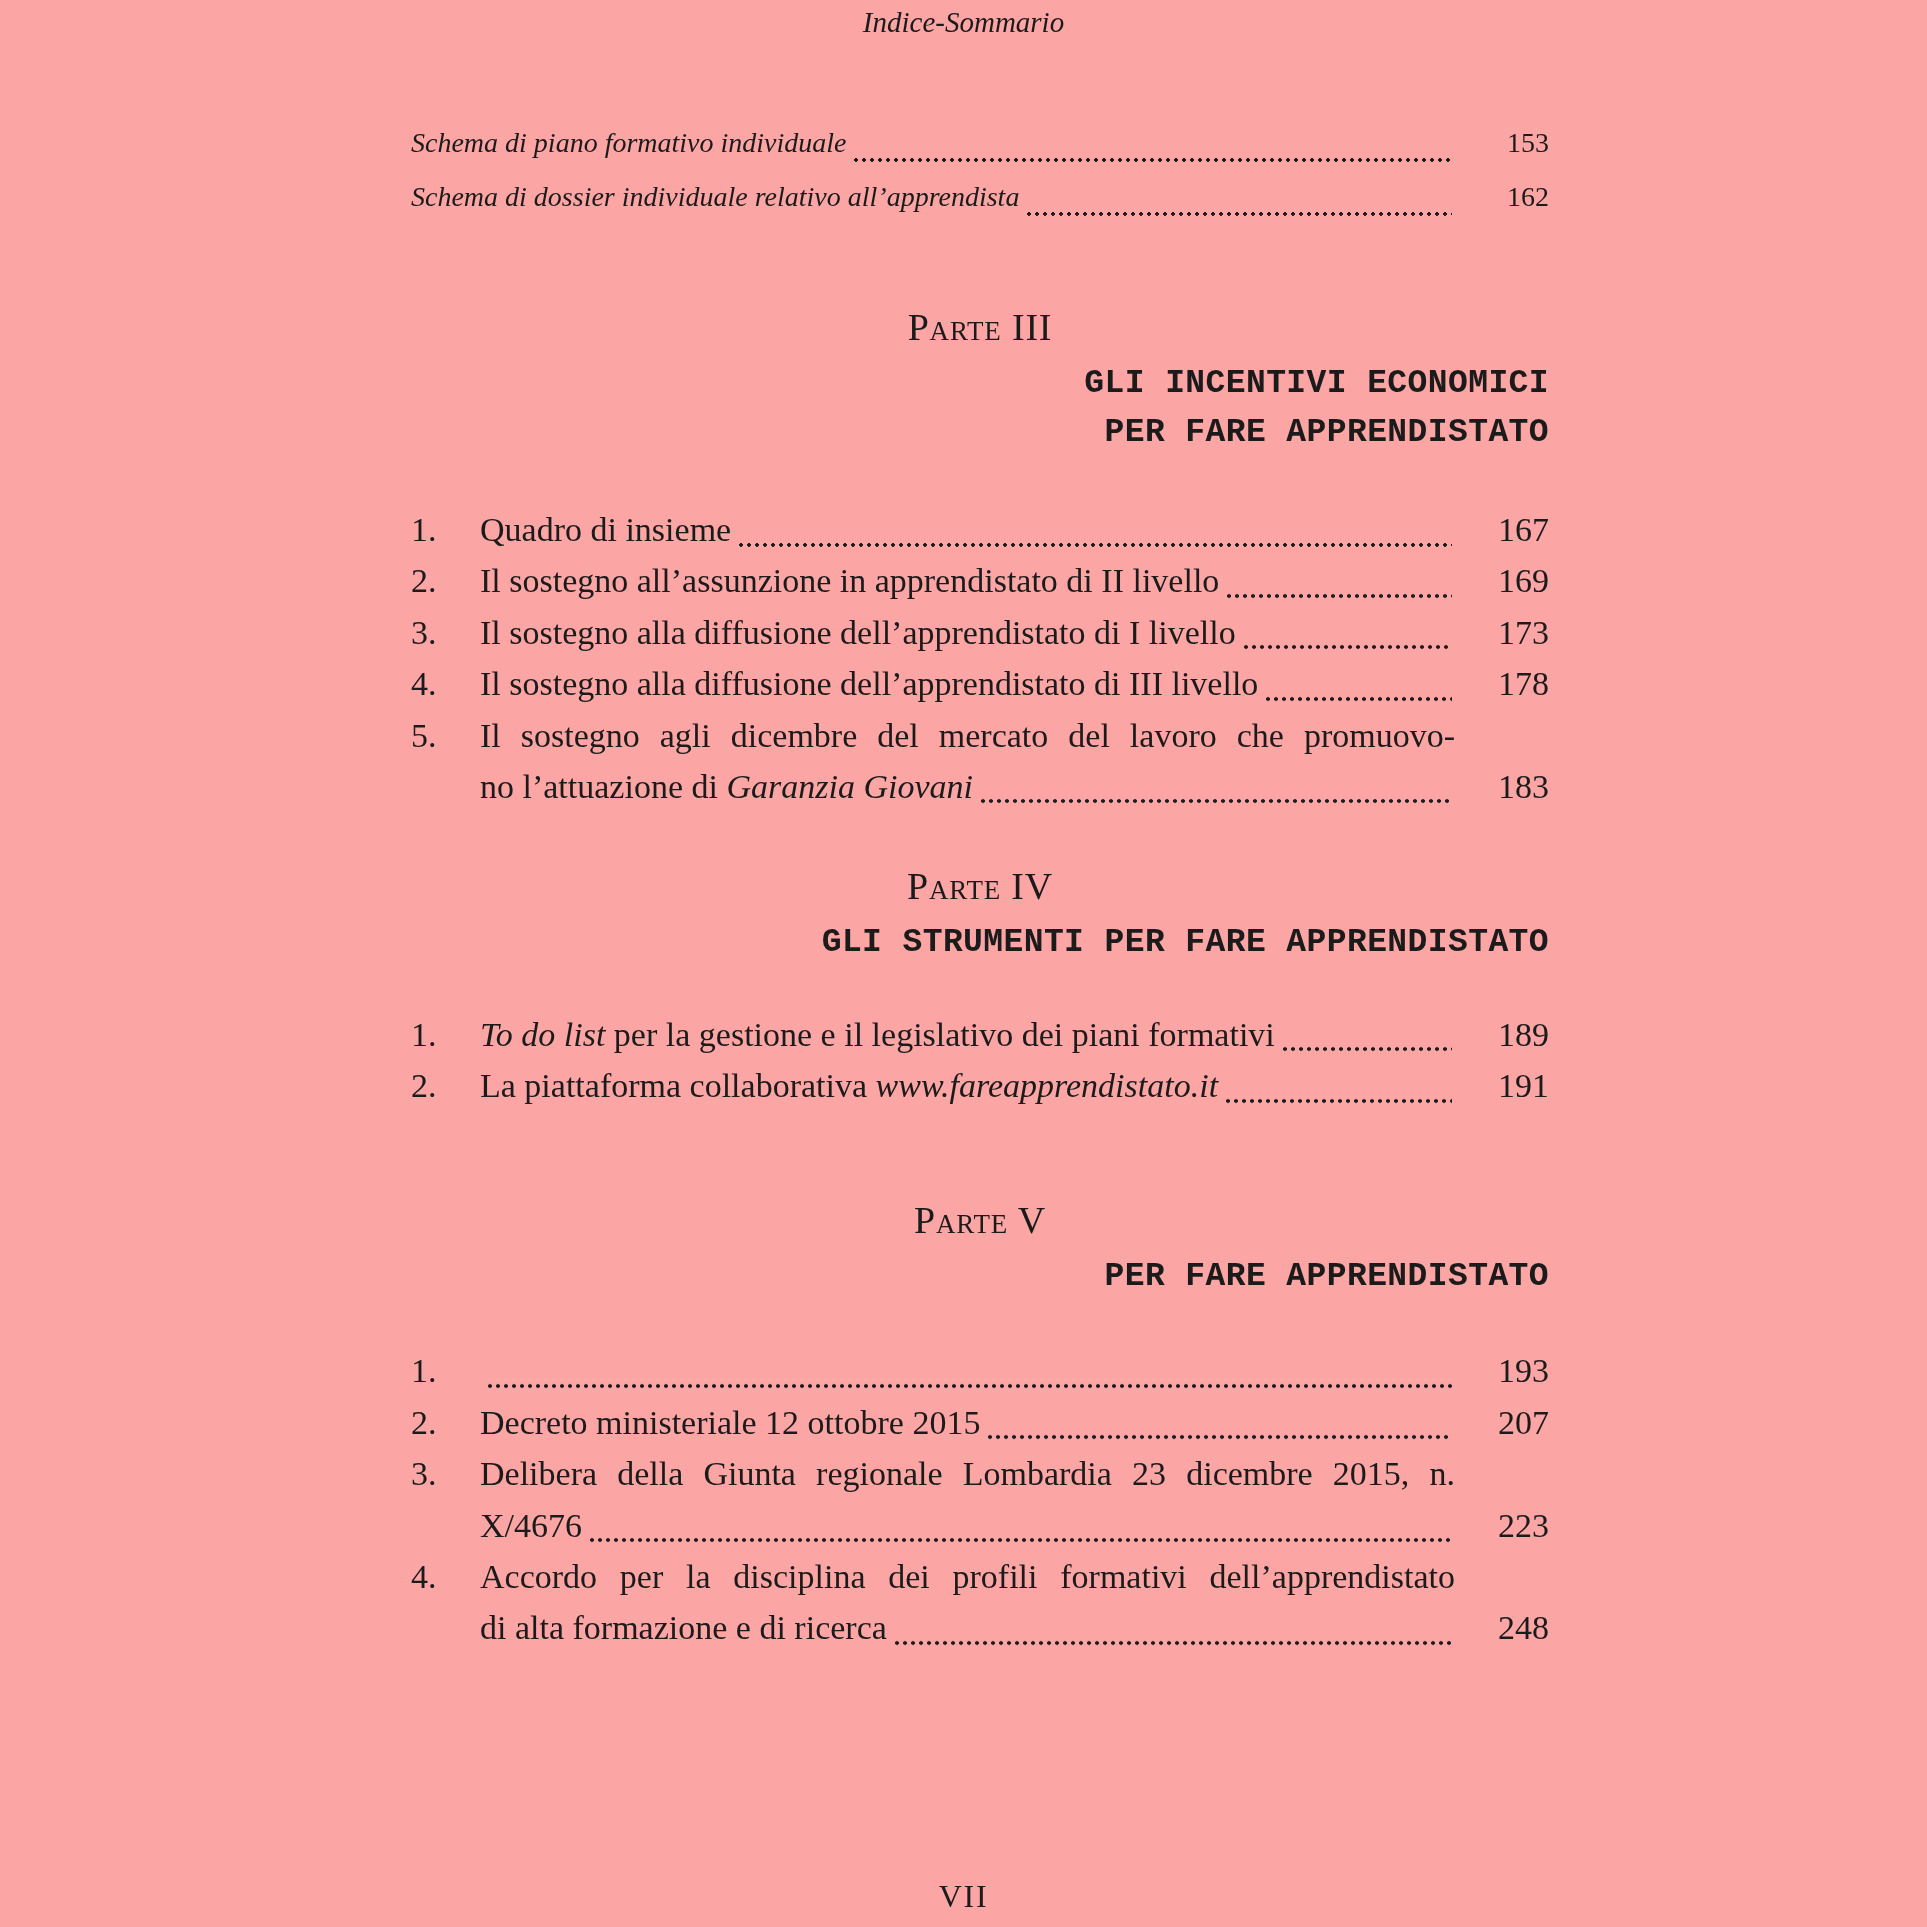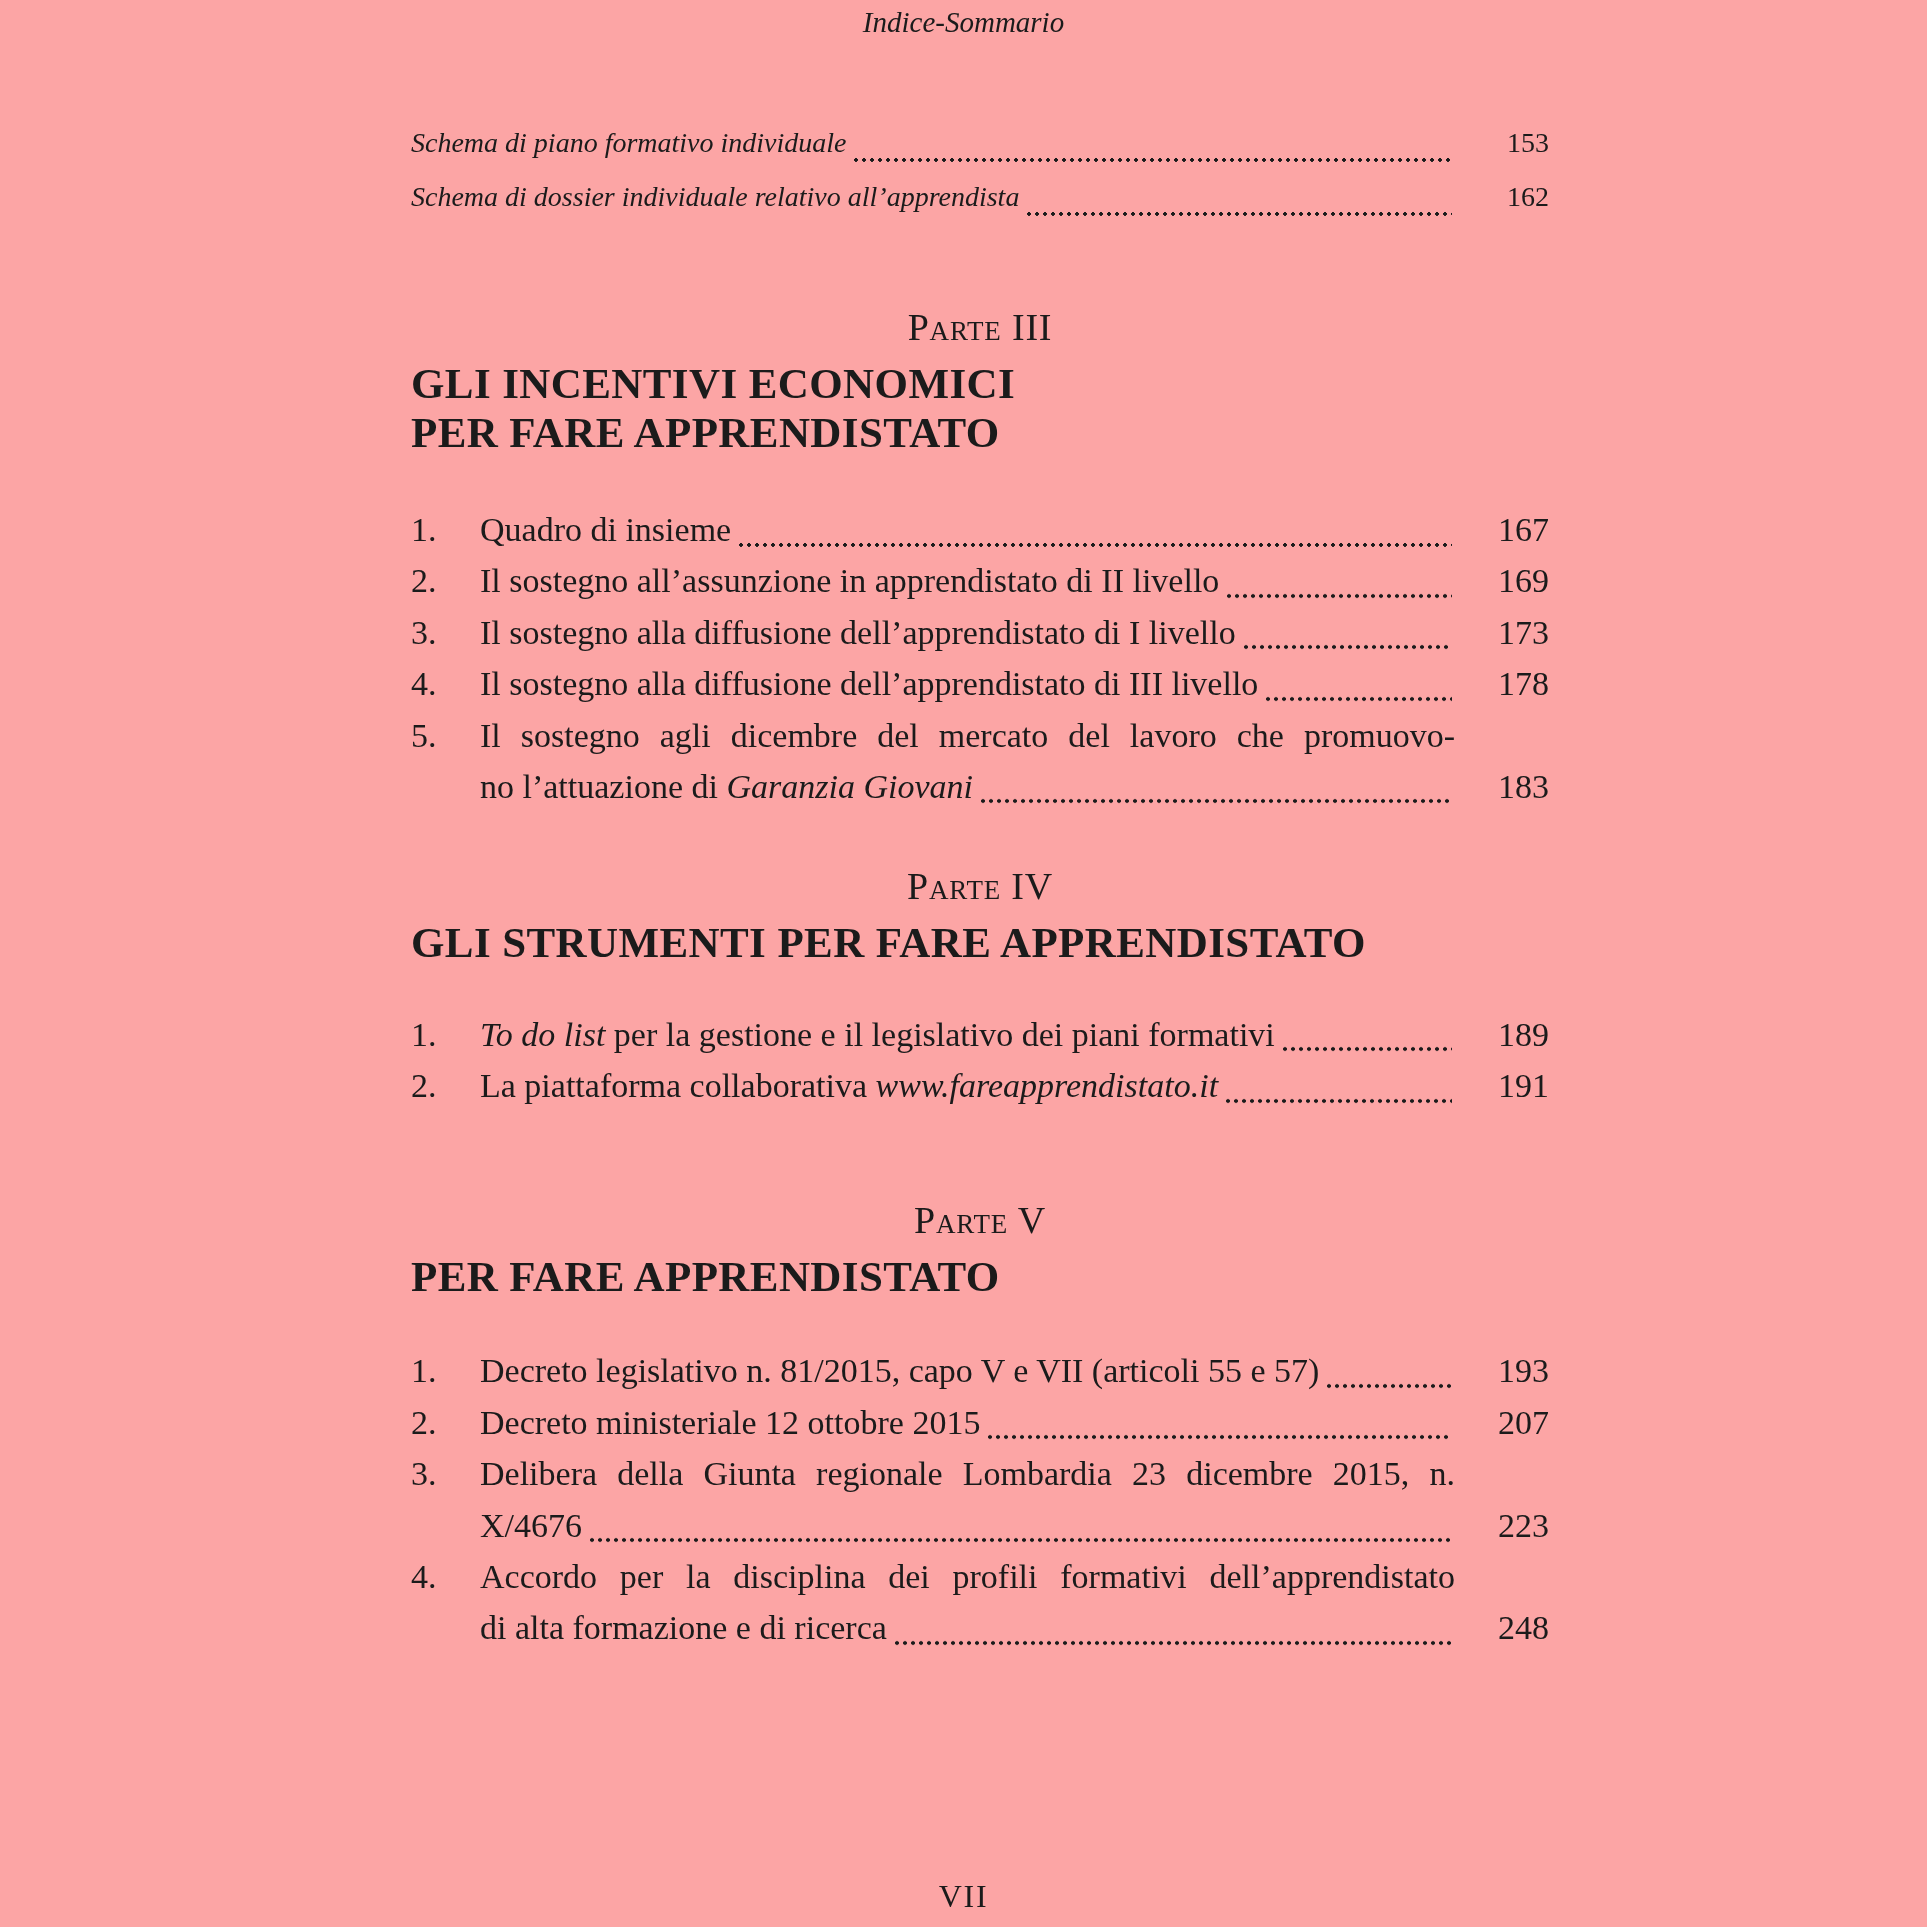--- a/index.html
+++ b/index.html
@@ -51,26 +51,27 @@
   .front .row { font-style: italic; line-height: 54px; font-size: 28px; }
   
   .part-label {
     text-align: center;
     font-variant: small-caps;
     font-size: 38px;
     line-height: 44px;
     letter-spacing: 0.8px;
   }
   .part-title {
-    text-align: left;
+    text-align: right;
     font-weight: 700;
-    font-size: 43px;
+    font-size: 33px;
     line-height: 49px;
     letter-spacing: 0.4px;
     margin-top: 10px;
+    font-family: Liberation Mono, monospace;
   }
   .mt-p3  { margin-top: 81px; }
   .mt-p4  { margin-top: 52px; }
   .mt-p5  { margin-top: 87px; }
   .toc    { margin-top: 47px; }
   .toc-4  { margin-top: 42px; }
   .toc-5  { margin-top: 44px; }
   .toc .row { margin-bottom: 0.4px; }
   
   .footer {
@@ -171,21 +172,20 @@
     </div>
 
     <div>
       <div class="part-label mt-p5">Parte V</div>
       <div class="part-title">
         <div>PER FARE APPRENDISTATO</div>
       </div>
       <div class="toc toc-5">
         <div class="row">
           <span class="num">1.</span>
-          <span class="text">Decreto legislativo n. 81/2015, capo V e VII (articoli 55 e 57) </span>
           <span class="leader"></span>
           <span class="pg">193</span>
         </div>
         <div class="row">
           <span class="num">2.</span>
           <span class="text">Decreto ministeriale 12 ottobre 2015</span>
           <span class="leader"></span>
           <span class="pg">207</span>
         </div>
         <div class="row">

